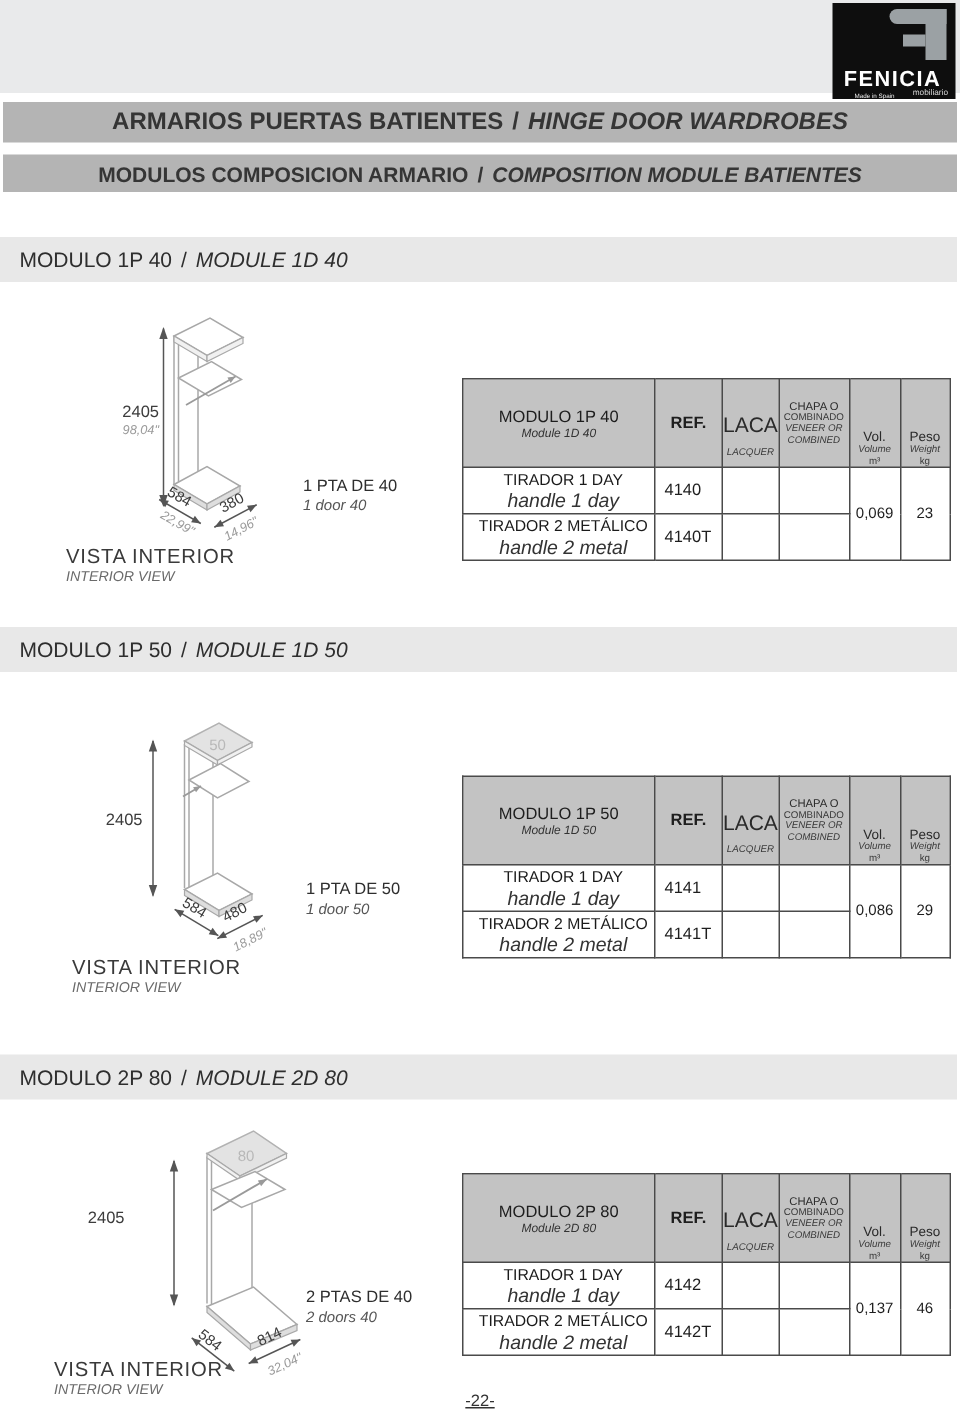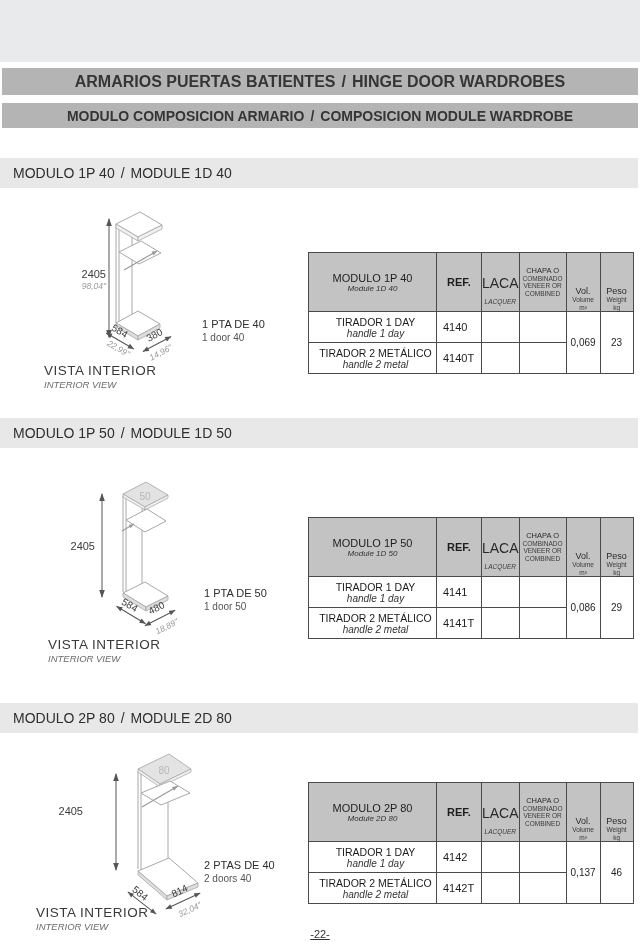--- a/index.html
+++ b/index.html
@@ -11,21 +11,21 @@
   .top-band{left:0;top:0;width:640px;height:62px;background:#e9eaeb;}
   .logo-box{left:555px;top:2px;width:82px;height:64px;background:#0e0e0e;}
   .logo-brand{font-weight:bold;letter-spacing:1px;}
 
   
   .bar{left:2px;width:636px;background:#b4b4b4;display:flex;align-items:center;justify-content:center;
        color:#353535;white-space:nowrap;}
   .bar1{top:68px;height:27px;font-size:16px;font-weight:bold;}
   .bar2{top:103px;height:25px;font-size:14px;font-weight:bold;}
   .sep{margin:0 6px;}
-  .it{}
+  .it{font-style:italic;}
 
   
   .section-bar{left:0;width:638px;height:30px;background:#e8e8e8;display:flex;align-items:center;
        font-size:14px;color:#2e2e2e;padding-left:13px;box-sizing:border-box;white-space:nowrap;}
   .sb1{top:158px;} .sb2{top:418px;} .sb3{top:703px;}
 
   
   svg{overflow:visible;}
   .wire{fill:none;stroke:#a8a8a8;stroke-width:1;}
   .wirefill{fill:#ffffff;stroke:#a8a8a8;stroke-width:1;}
@@ -55,43 +55,55 @@
   .mod-es{font-size:11px;color:#1e1e1e;}
   .mod-en{font-size:8px;font-style:italic;color:#333;}
   .c-ref{font-weight:bold;font-size:11px;color:#1e1e1e;}
   .h-laca{font-size:14px;color:#2a2a2a;margin-top:16px;}
   .h-lacquer{font-size:6.5px;font-style:italic;margin-top:7px;color:#3a3a3a;}
   .h-main{font-size:9px;color:#2a2a2a;margin-top:33px;}
   .h-sm{font-size:6.5px;color:#3a3a3a;line-height:7.5px;}
   .h-chapa1{font-size:7.5px;color:#2a2a2a;line-height:8px;}
   .td-name{text-align:right;padding-left:6px !important;}
   .nm{font-size:10.5px;color:#1a1a1a;}
-  .nm-en{font-size:10px;font-style:italic;color:#333;}
+  .nm-en{font-size:13px;font-style:italic;color:#333;}
   .td-ref{text-align:left !important;padding-left:6px !important;font-size:11px;color:#1e1e1e;}
   .td-val{font-size:10px;color:#1e1e1e;}
 
   .page-number{left:0;top:928px;width:640px;text-align:center;font-size:11px;color:#333;
        text-decoration:underline;}
 </style>
 </head>
 <body>
 
 <div class="page">
 
   <div class="abs top-band"></div>
+  <div class="abs logo-box">
+    <svg width="82" height="64" viewBox="0 0 82 64">
+      <g fill="#9ba1a4">
+        <path d="M43,4 h33 v10 h-33 a5,5 0 0 1 0,-10 z"></path>
+        <rect x="62" y="4" width="14" height="34"></rect>
+        <rect x="47" y="21" width="15" height="8"></rect>
+      </g>
+      <text x="40" y="55" text-anchor="middle" class="logo-brand" font-size="14.5" fill="#ffffff">FENICIA</text>
+      <text x="77" y="61" text-anchor="end" font-size="5.5" fill="#d8d8d8">mobiliario</text>
+      <text x="28" y="63.5" text-anchor="middle" font-size="4.2" fill="#efefef">Made in Spain</text>
+    </svg>
+  </div>
 
   <div class="abs bar bar1">
     <span>ARMARIOS PUERTAS BATIENTES</span>
     <span class="sep">/</span>
     <span class="it">HINGE DOOR WARDROBES</span>
   </div>
   <div class="abs bar bar2">
-    <span>MODULO COMPOSICION ARMARIO</span>
+    <span>MODULOS COMPOSICION ARMARIO</span>
     <span class="sep">/</span>
-    <span class="it">COMPOSICION MODULE WARDROBE</span>
+    <span class="it">COMPOSITION MODULE BATIENTES</span>
   </div>
 
   <div class="abs section-bar sb1">
     <span>MODULO 1P 40</span>
     <span class="sep">/</span>
     <span class="it">MODULE 1D 40</span>
   </div>
 
   <svg class="abs" style="left:40px;top:192px;" width="240" height="205" viewBox="0 0 240 205">
     <g>

